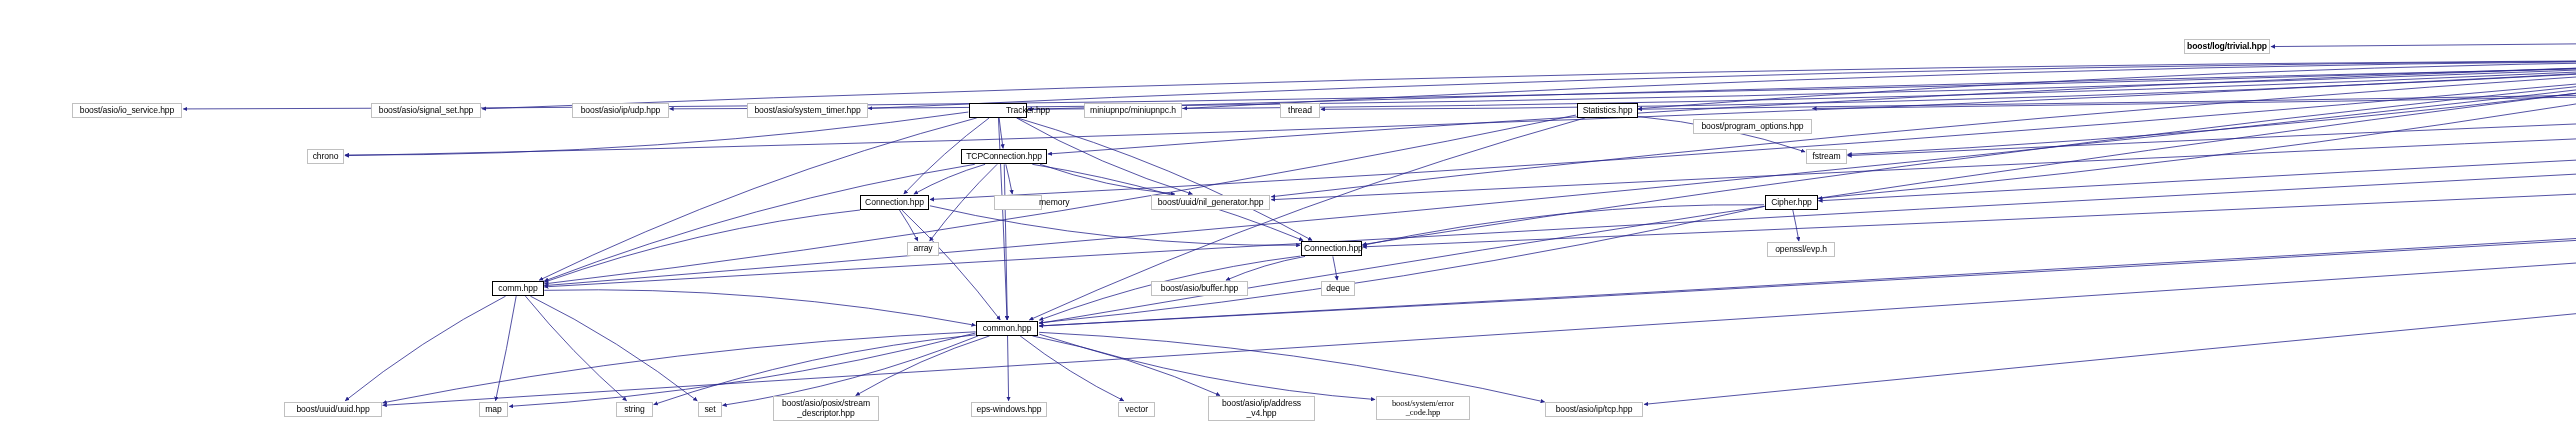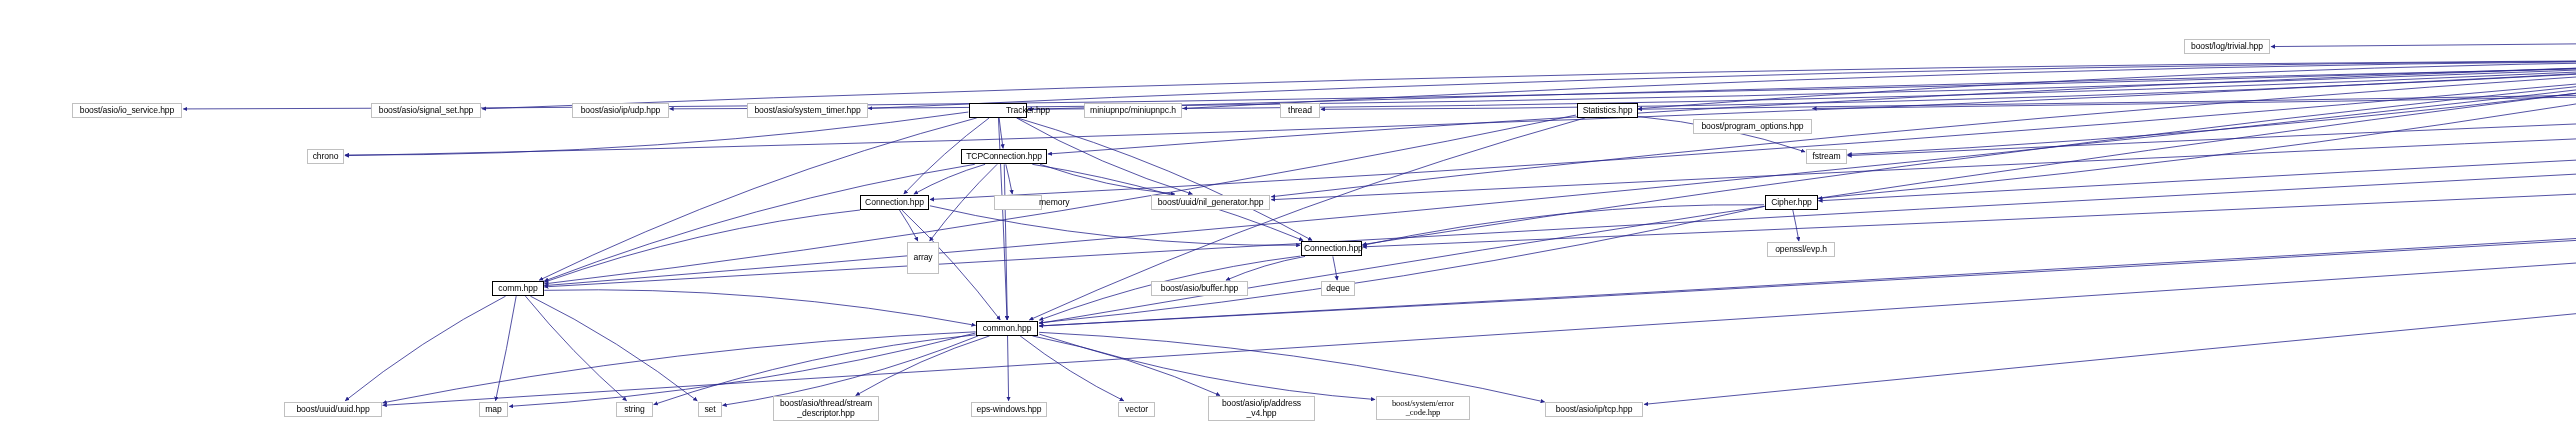--- a/index.html
+++ b/index.html
@@ -133,40 +133,40 @@
   <div id="nodes">
       <div class="gnode ext" style="left: 72px; top: 103px; width: 110px; height: 14.6px;"><span class="lbl">boost/asio/io_service.hpp</span></div>
       <div class="gnode ext" style="left: 371px; top: 103px; width: 110px; height: 14.6px;"><span class="lbl">boost/asio/signal_set.hpp</span></div>
       <div class="gnode ext" style="left: 572px; top: 103px; width: 97px; height: 14.6px;"><span class="lbl">boost/asio/ip/udp.hpp</span></div>
       <div class="gnode ext" style="left: 747px; top: 103px; width: 121px; height: 14.6px;"><span class="lbl">boost/asio/system_timer.hpp</span></div>
       <div class="gnode local" style="left: 969px; top: 103px; width: 58px; height: 14.6px; padding-left: 36px;"><span class="lbl">Tracker.hpp</span></div>
       <div class="gnode ext" style="left: 1084px; top: 103px; width: 98px; height: 14.6px;"><span class="lbl">miniupnpc/miniupnpc.h</span></div>
       <div class="gnode ext" style="left: 1280px; top: 103px; width: 40px; height: 14.6px;"><span class="lbl">thread</span></div>
       <div class="gnode local" style="left: 1577px; top: 103px; width: 61px; height: 14.6px;"><span class="lbl">Statistics.hpp</span></div>
       <div class="gnode ext" style="left: 1693px; top: 103px; width: 119px; height: 14.6px; margin-top: 16px;"><span class="lbl">boost/program_options.hpp</span></div>
-      <div class="gnode ext" style="left: 2184px; top: 39px; width: 86px; height: 14.6px;"><span class="lbl">boost/log/trivial.hpp</span></div>
+      <div class="gnode ext" style="left: 2184px; top: 39px; width: 86px; height: 14.6px; font-weight: bold;"><span class="lbl">boost/log/trivial.hpp</span></div>
       <div class="gnode ext" style="left: 307px; top: 149px; width: 37px; height: 14.6px;"><span class="lbl">chrono</span></div>
       <div class="gnode local" style="left: 961px; top: 149px; width: 86px; height: 14.6px;"><span class="lbl">TCPConnection.hpp</span></div>
       <div class="gnode ext" style="left: 1806px; top: 149px; width: 41px; height: 14.6px;"><span class="lbl">fstream</span></div>
       <div class="gnode local" style="left: 860px; top: 195px; width: 69px; height: 14.6px;"><span class="lbl">Connection.hpp</span></div>
       <div class="gnode ext" style="left: 994px; top: 195px; width: 40px; height: 14.6px; padding-left: 44px;"><span class="lbl">memory</span></div>
       <div class="gnode ext" style="left: 1151px; top: 195px; width: 119px; height: 14.6px;"><span class="lbl">boost/uuid/nil_generator.hpp</span></div>
       <div class="gnode local" style="left: 1765px; top: 195px; width: 53px; height: 14.6px;"><span class="lbl">Cipher.hpp</span></div>
-      <div class="gnode ext" style="left: 907px; top: 242px; width: 32px; height: 32px;"><span class="lbl">array</span></div>
+      <div class="gnode ext" style="left: 907px; top: 242px; width: 32px; height: 14px;"><span class="lbl">array</span></div>
       <div class="gnode local" style="left: 1301px; top: 241px; width: 61px; height: 14.6px;"><span class="lbl">Connection.hpp</span></div>
       <div class="gnode ext" style="left: 1767px; top: 242px; width: 68px; height: 14.6px;"><span class="lbl">openssl/evp.h</span></div>
       <div class="gnode local" style="left: 492px; top: 281px; width: 52px; height: 14.6px;"><span class="lbl">comm.hpp</span></div>
       <div class="gnode ext" style="left: 1151px; top: 281px; width: 97px; height: 14.6px;"><span class="lbl">boost/asio/buffer.hpp</span></div>
       <div class="gnode ext" style="left: 1321px; top: 281px; width: 34px; height: 14.6px;"><span class="lbl">deque</span></div>
       <div class="gnode local" style="left: 976px; top: 321px; width: 62px; height: 14.6px;"><span class="lbl">common.hpp</span></div>
       <div class="gnode ext" style="left: 284px; top: 402px; width: 98px; height: 14.6px;"><span class="lbl">boost/uuid/uuid.hpp</span></div>
       <div class="gnode ext" style="left: 479px; top: 402px; width: 29px; height: 14.6px;"><span class="lbl">map</span></div>
       <div class="gnode ext" style="left: 616px; top: 402px; width: 37px; height: 14.6px;"><span class="lbl">string</span></div>
       <div class="gnode ext" style="left: 698px; top: 402px; width: 24px; height: 14.6px;"><span class="lbl">set</span></div>
-      <div class="gnode ext" style="left: 773px; top: 396px; width: 106px; height: 25px;"><span class="lbl">boost/asio/thread/stream
+      <div class="gnode ext" style="left: 773px; top: 396px; width: 106px; height: 25px;"><span class="lbl">boost/asio/posix/stream
 _descriptor.hpp</span></div>
       <div class="gnode ext" style="left: 971px; top: 402px; width: 76px; height: 14.6px;"><span class="lbl">eps-windows.hpp</span></div>
       <div class="gnode ext" style="left: 1118px; top: 402px; width: 37px; height: 14.6px;"><span class="lbl">vector</span></div>
       <div class="gnode ext" style="left: 1208px; top: 396px; width: 107px; height: 25px;"><span class="lbl">boost/asio/ip/address
 _v4.hpp</span></div>
       <div class="gnode ext" style="left: 1376px; top: 396px; width: 94px; height: 24px; font-family: Liberation Serif, serif;"><span class="lbl">boost/system/error
 _code.hpp</span></div>
       <div class="gnode ext" style="left: 1545px; top: 402px; width: 98px; height: 14.6px;"><span class="lbl">boost/asio/ip/tcp.hpp</span></div>
     </div>
 </div>

